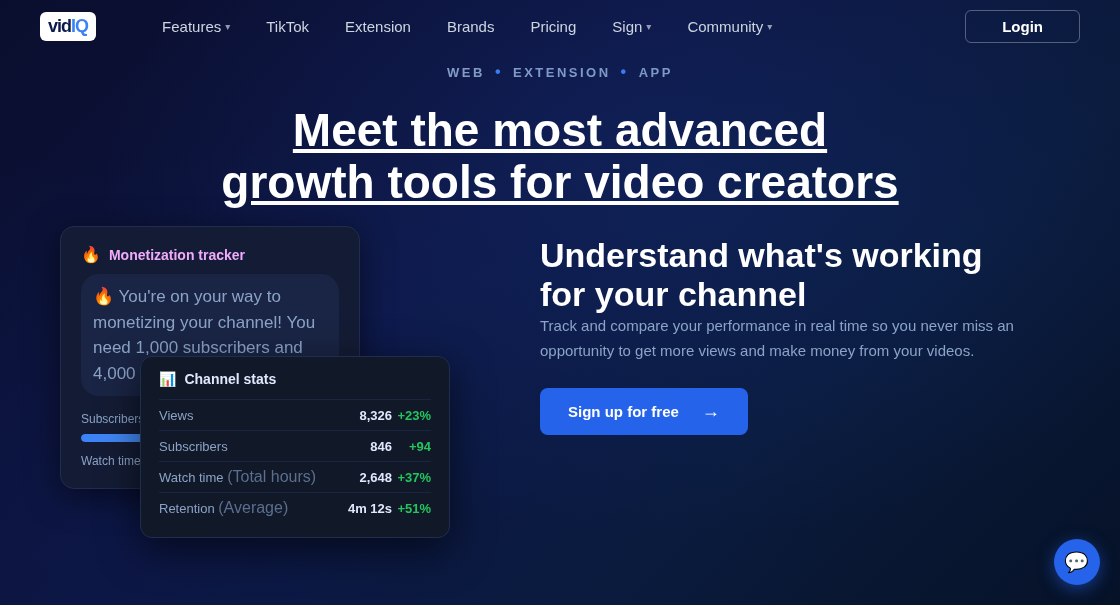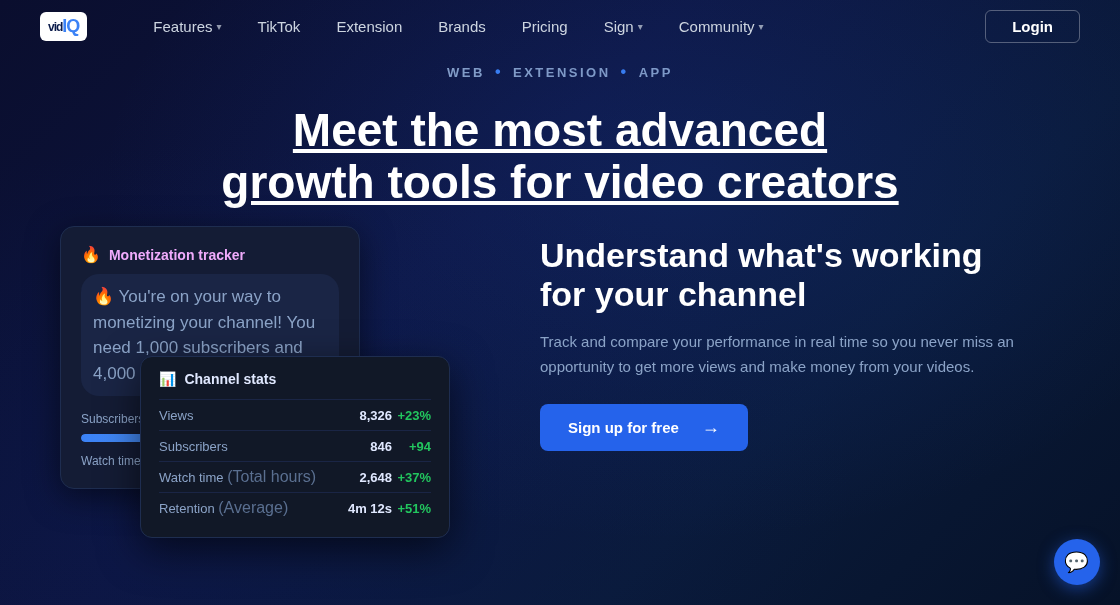--- a/index.html
+++ b/index.html
@@ -44,21 +44,21 @@
       background: #fff;
       border-radius: 6px;
       padding: 4px 8px;
       display: flex;
       align-items: center;
     }
 
     .logo-text-vid {
       color: #0a1a4a;
       font-weight: 900;
-      font-size: 12px;
+      font-size: 18px;
       letter-spacing: -1px;
     }
 
     .logo-text-iq {
       color: #3b82f6;
       font-weight: 900;
       font-size: 18px;
       letter-spacing: -1px;
     }
 
@@ -87,21 +87,21 @@
     }
 
     .nav-login {
       margin-left: auto;
       background: transparent;
       border: 1.5px solid rgba(255,255,255,0.3);
       border-radius: 6px;
       color: #fff;
       font-size: 15px;
       font-weight: 600;
-      padding: 7px 26px;
+      padding: 7px 36px;
       cursor: pointer;
     }
 
     
     .subtitle-row {
       display: flex;
       justify-content: center;
       align-items: center;
       gap: 10px;
       margin-top: 10px;
@@ -317,21 +317,20 @@
     .right-panel {
       flex: 1;
       padding-top: 10px;
     }
 
     .right-title {
       font-size: 34px;
       font-weight: 800;
       line-height: 1.15;
       color: #fff;
-      margin-bottom: 16px;
     }
 
     .right-desc {
       font-size: 15px;
       color: #8ba3c7;
       line-height: 1.65;
       margin-bottom: 24px;
     }
 
     .cta-btn {

